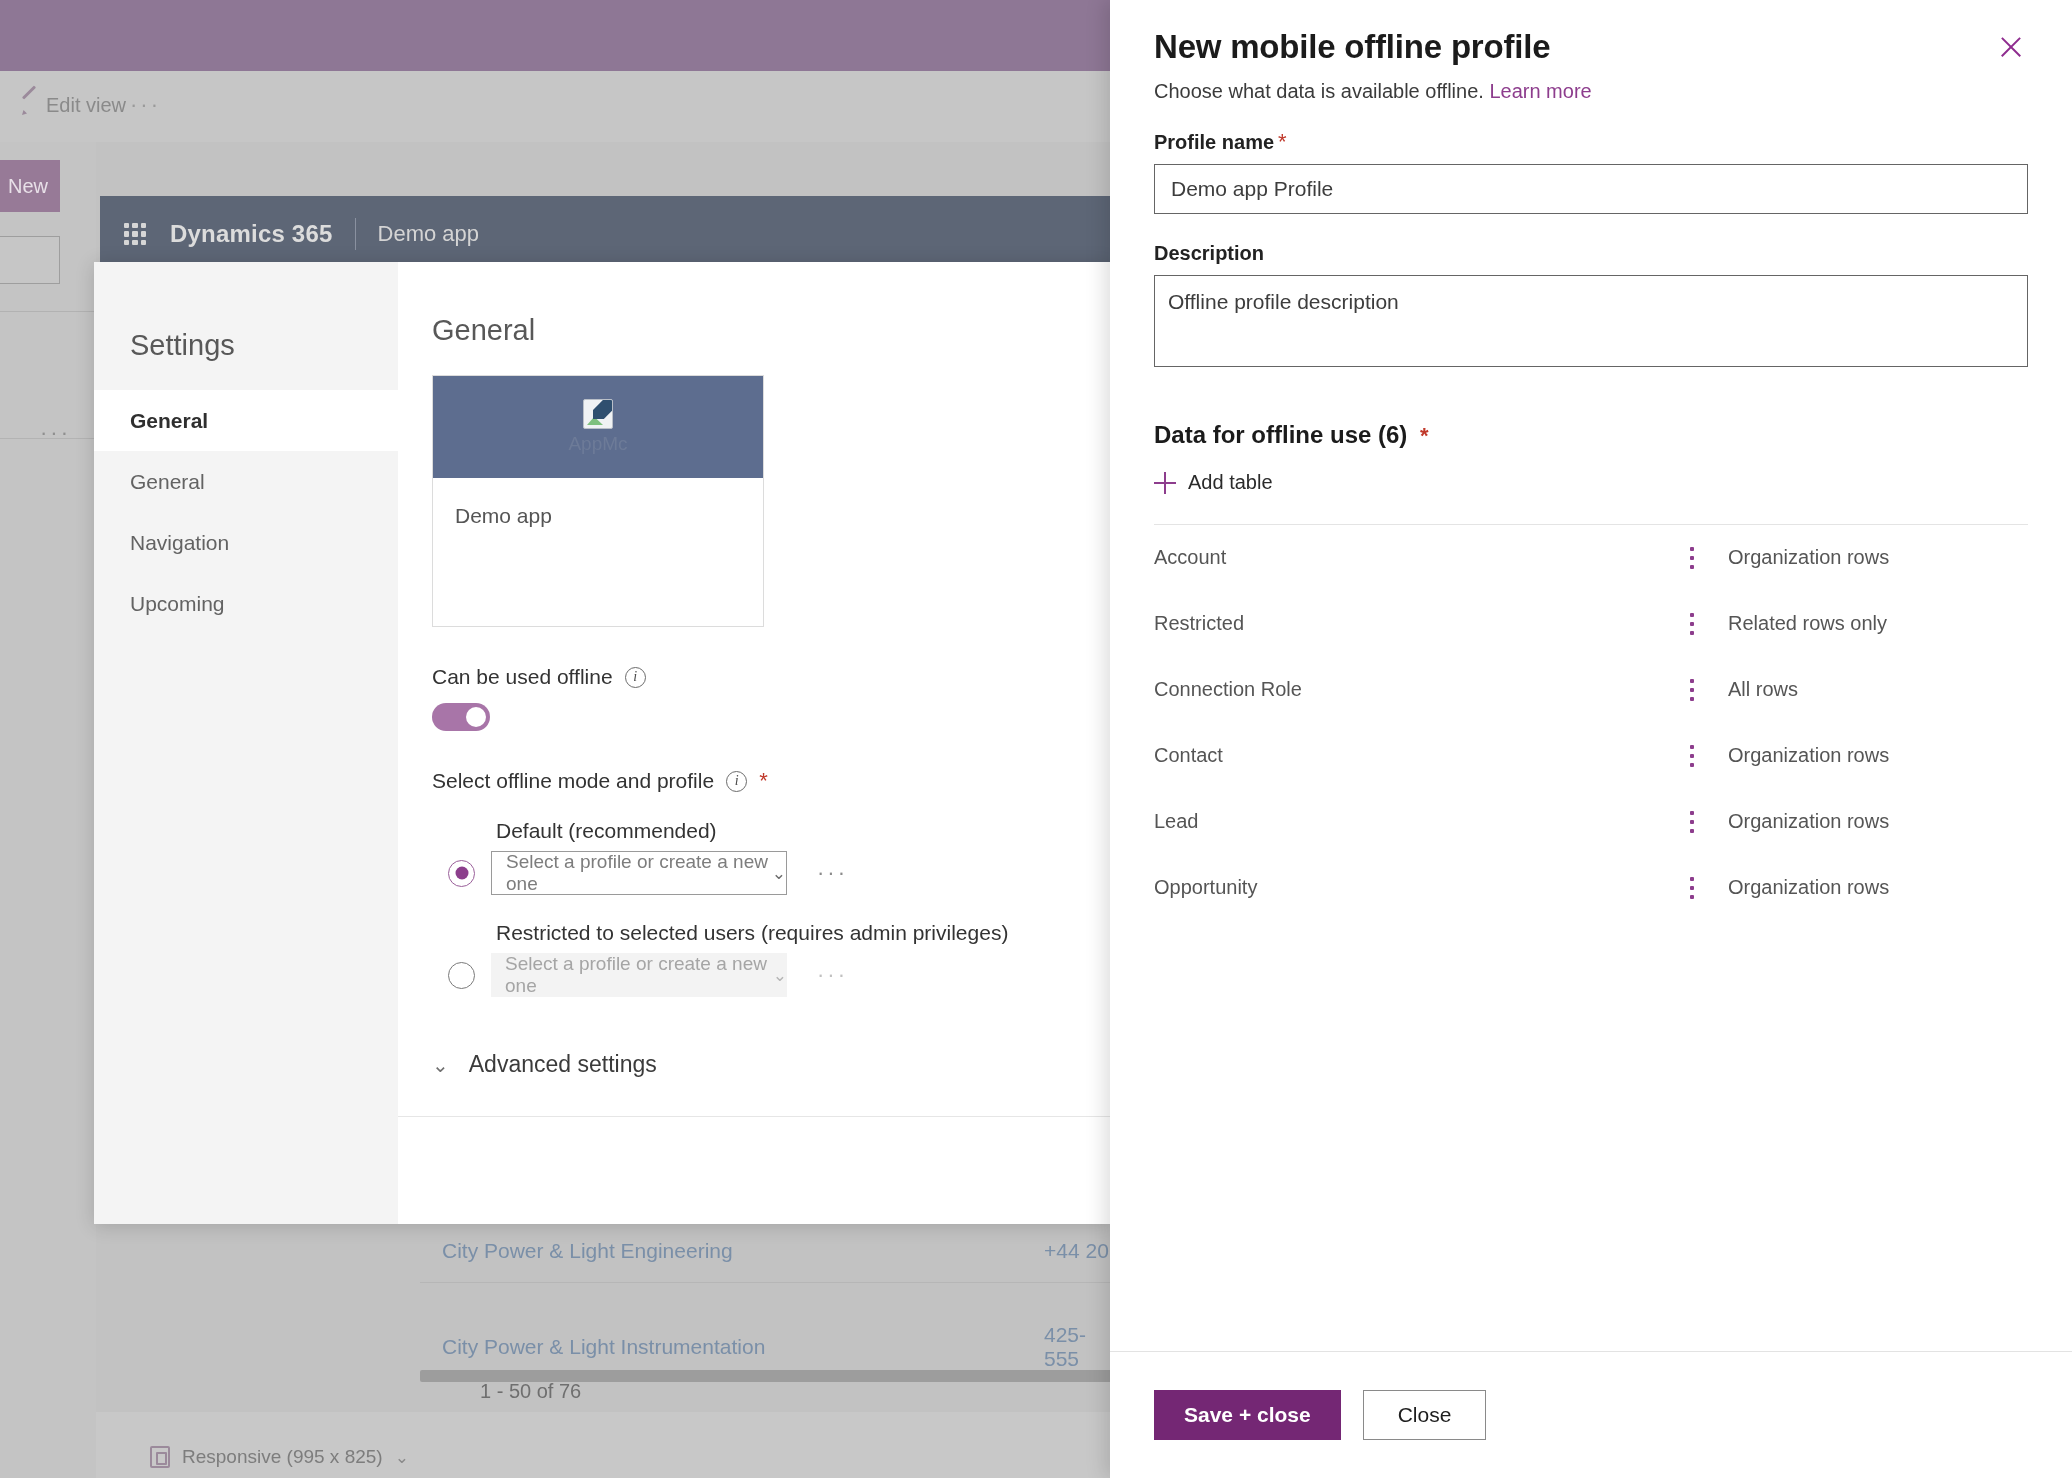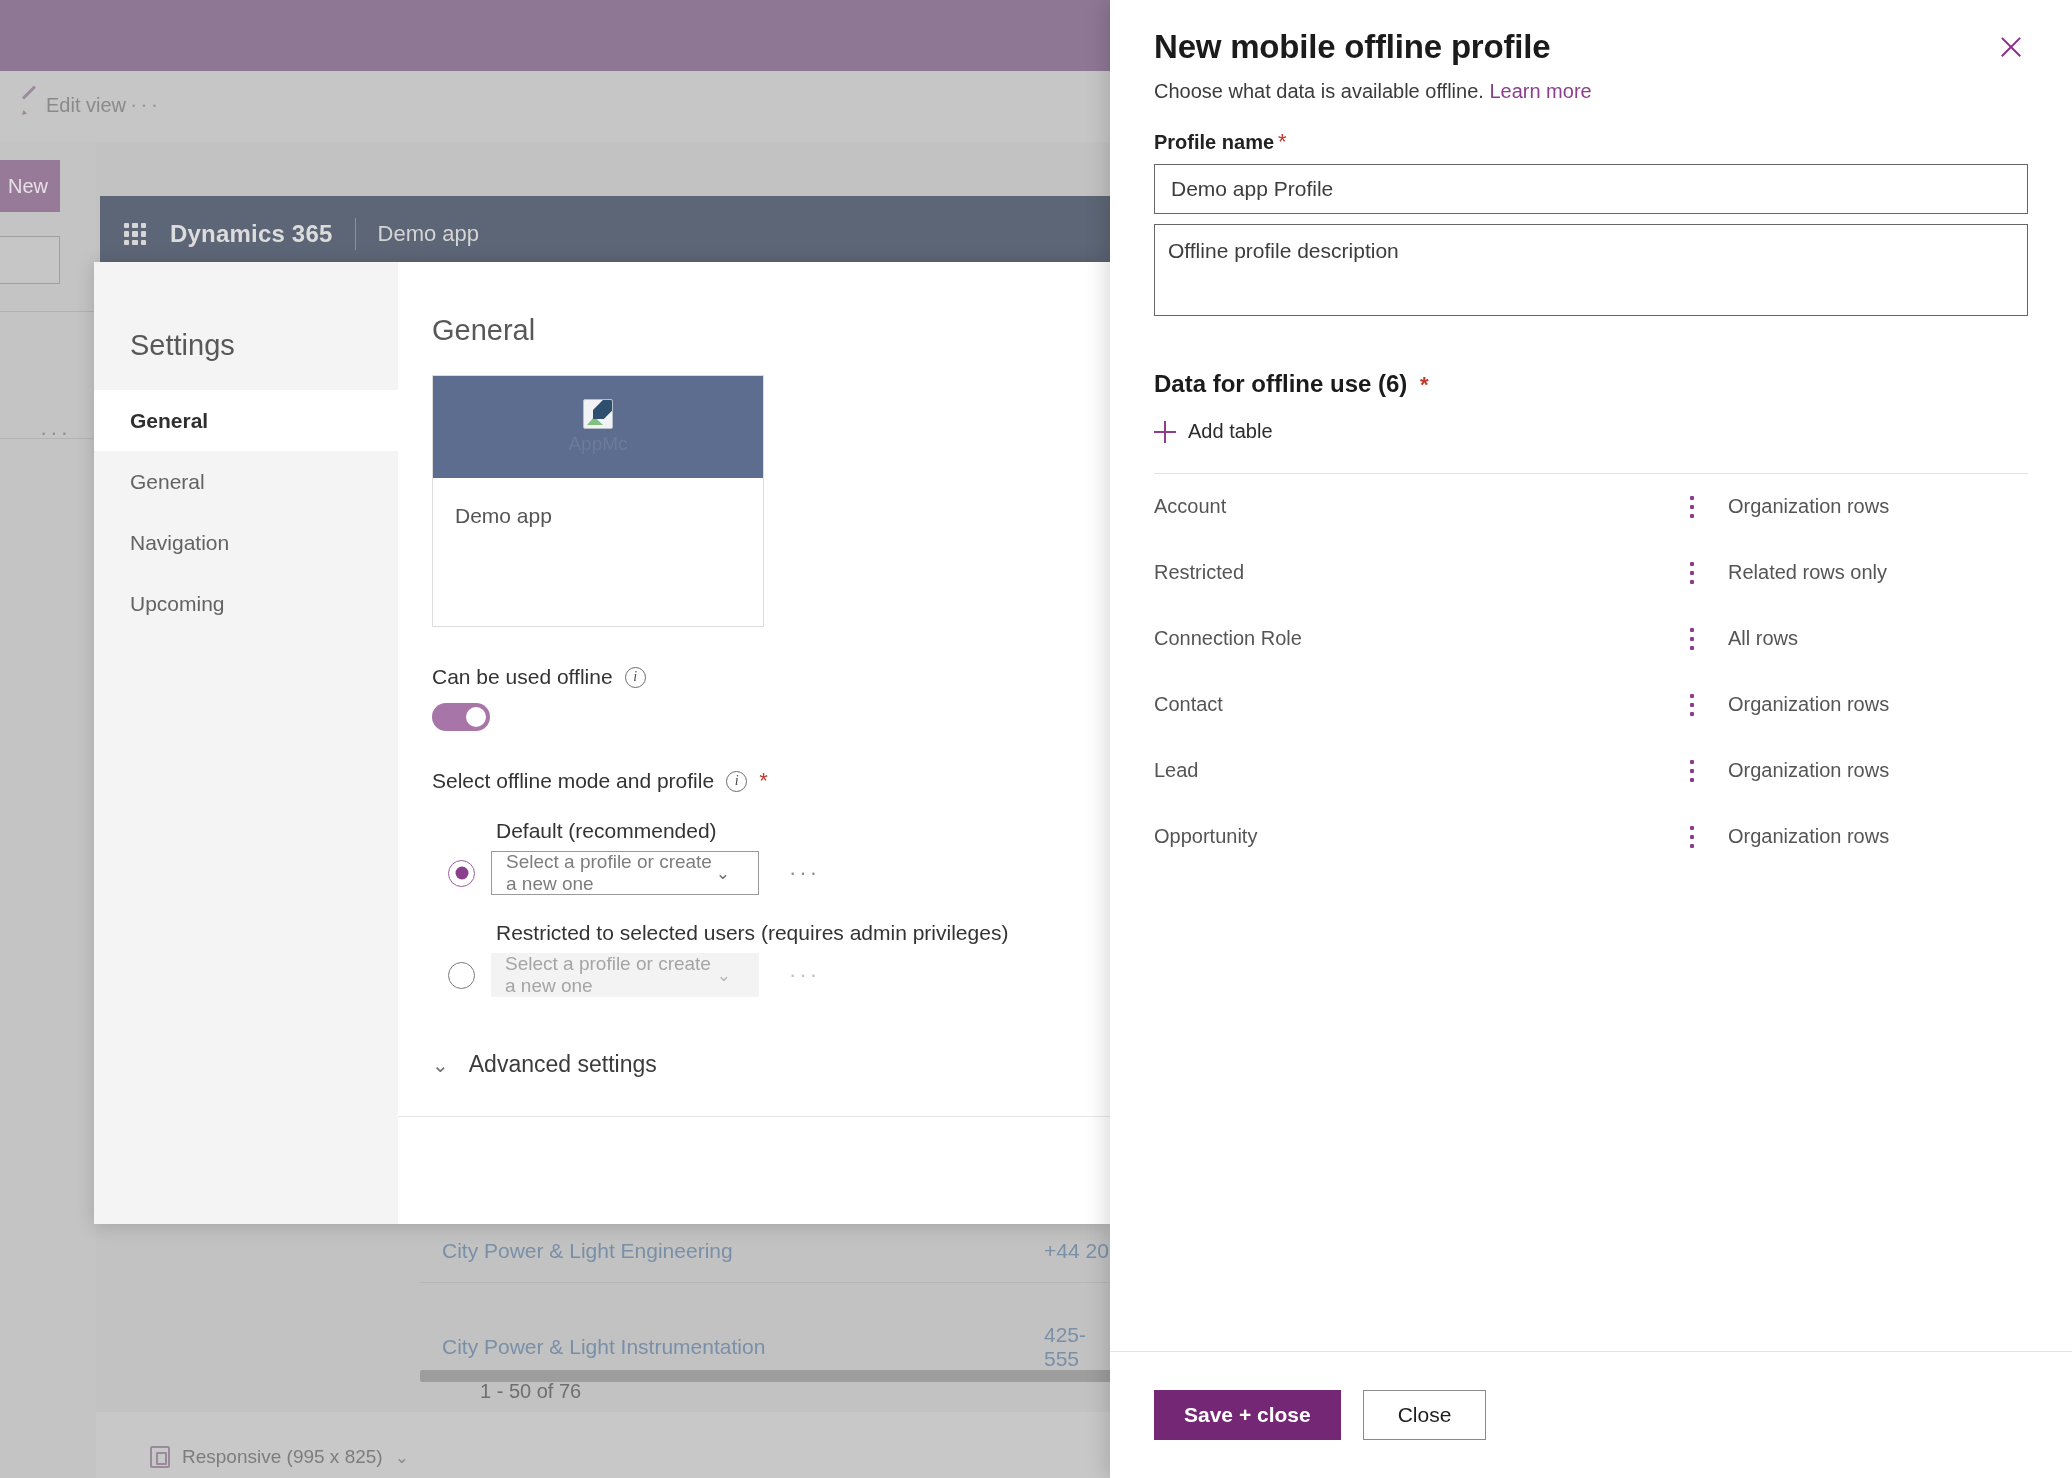--- a/index.html
+++ b/index.html
@@ -178,22 +178,22 @@
   .radio {
     width:27px; height:27px; border-radius:50%; border:1.6px solid #7a7a7a; flex-shrink:0;
     margin-left:12px; position:relative; background:#fff;
   }
   .radio.checked { border-color:#9a5f9a; }
   .radio.checked::after {
     content:""; position:absolute; left:50%; top:50%; transform:translate(-50%,-50%);
     width:13px; height:13px; border-radius:50%; background:#8c3f8c;
   }
   .combo {
-    width:268px; height:44px; border:1px solid #9a9a9a; background:#fff;
-    display:flex; align-items:center; justify-content:flex-start; padding:0 28px 0 14px;
+    width:296px; height:44px; border:1px solid #9a9a9a; background:#fff;
+    display:flex; align-items:center; justify-content:flex-start; padding:0 0 0 14px;
     font-size:19px; color:#7d7d7d;
   }
   .combo.disabled { border:none; background:#f3f3f3; color:#a5a5a5; }
   .combo .chev { font-size:17px; color:#6d6d6d; }
   .row-ellipsis { color:#8b8b8b; font-size:22px; letter-spacing:3px; margin-left:14px; }
   .combo.disabled + .row-ellipsis { color:#bdbdbd; }
 
   .adv-row { display:flex; align-items:center; gap:20px; margin-top:54px; }
   .adv-chev { color:#6f6f6f; font-size:20px; }
   .adv-label { font-size:23px; color:#3b3b3b; }
@@ -436,20 +436,23 @@
       <div class="panel-sub">
         <span>Choose what data is available offline.</span>
         <a href="#">Learn more</a>
       </div>
 
       <div class="pf-label">
         <span>Profile name</span><span class="req-star">*</span>
       </div>
       <input class="pf-input" type="text" value="Demo app Profile" style="">
 
+      <div class="pf-label">
+        <span>Description</span>
+      </div>
       <textarea class="pf-textarea" style="">Offline profile description</textarea>
 
       <div class="section-title">
         <span>Data for offline use (6)</span>
         <span class="req-star" style="margin-left:6px">*</span>
       </div>
 
       <div class="add-table">
         <span class="plus-ico"></span>
         <span>Add table</span>

